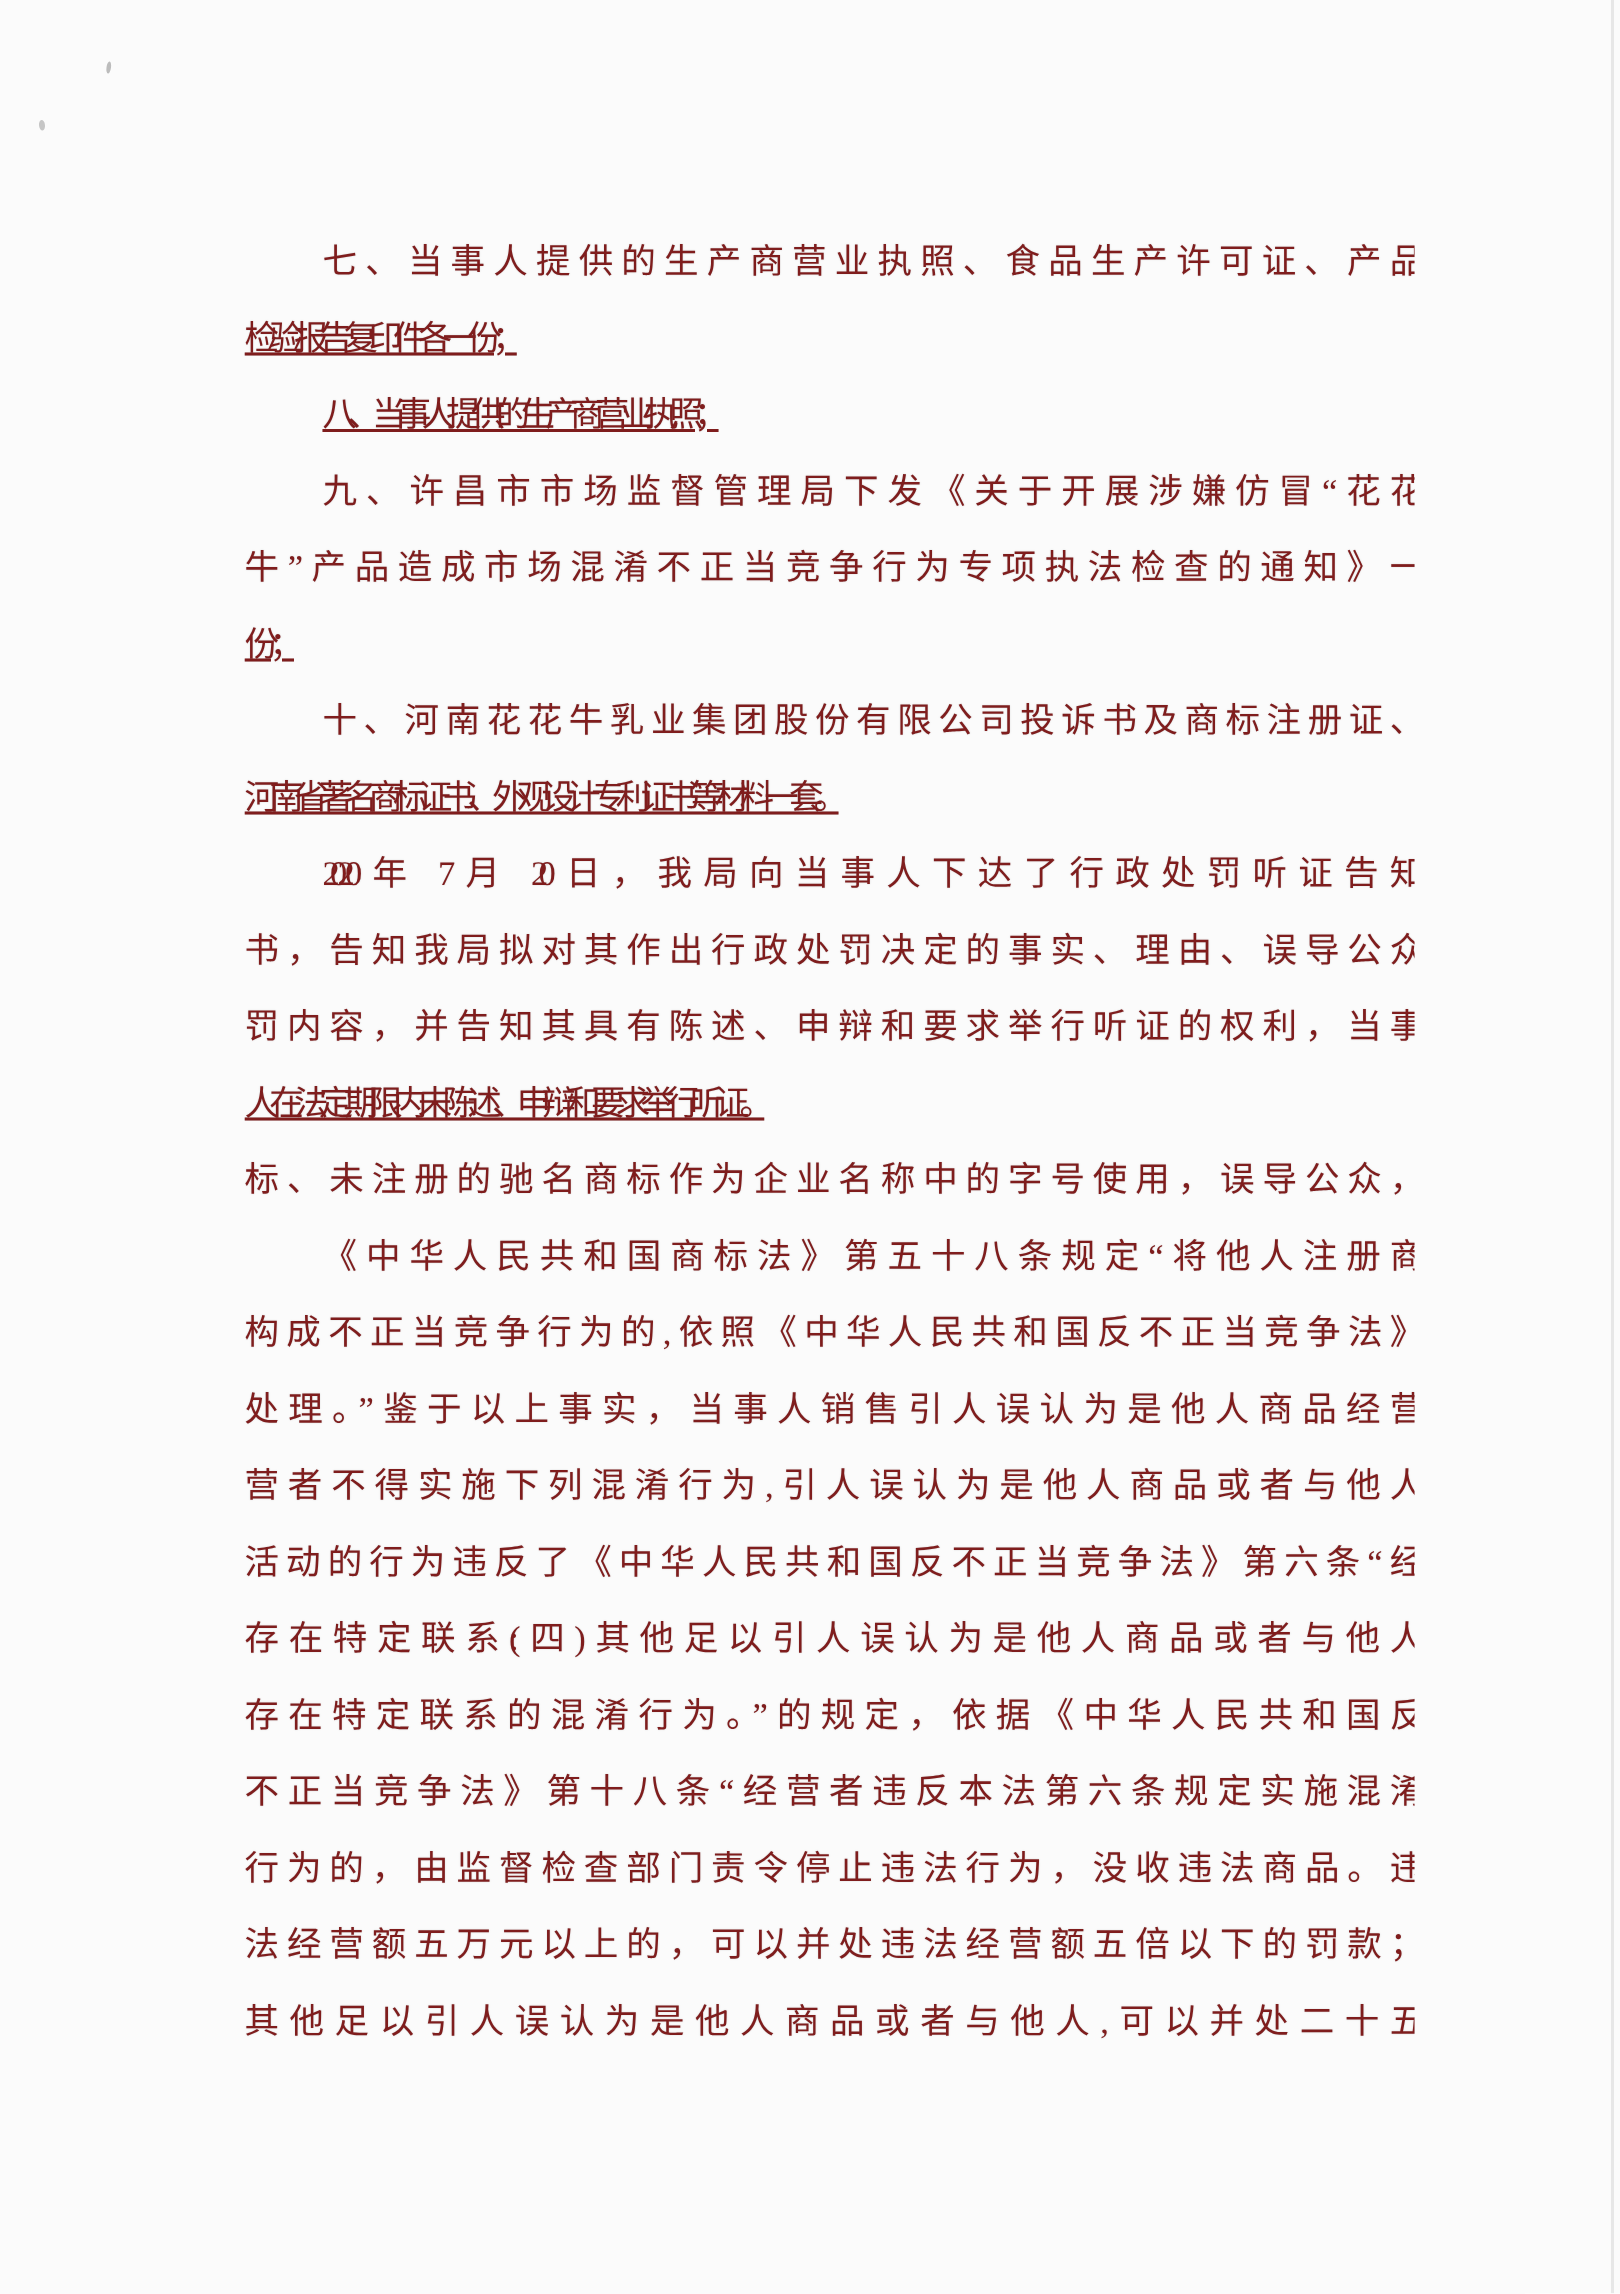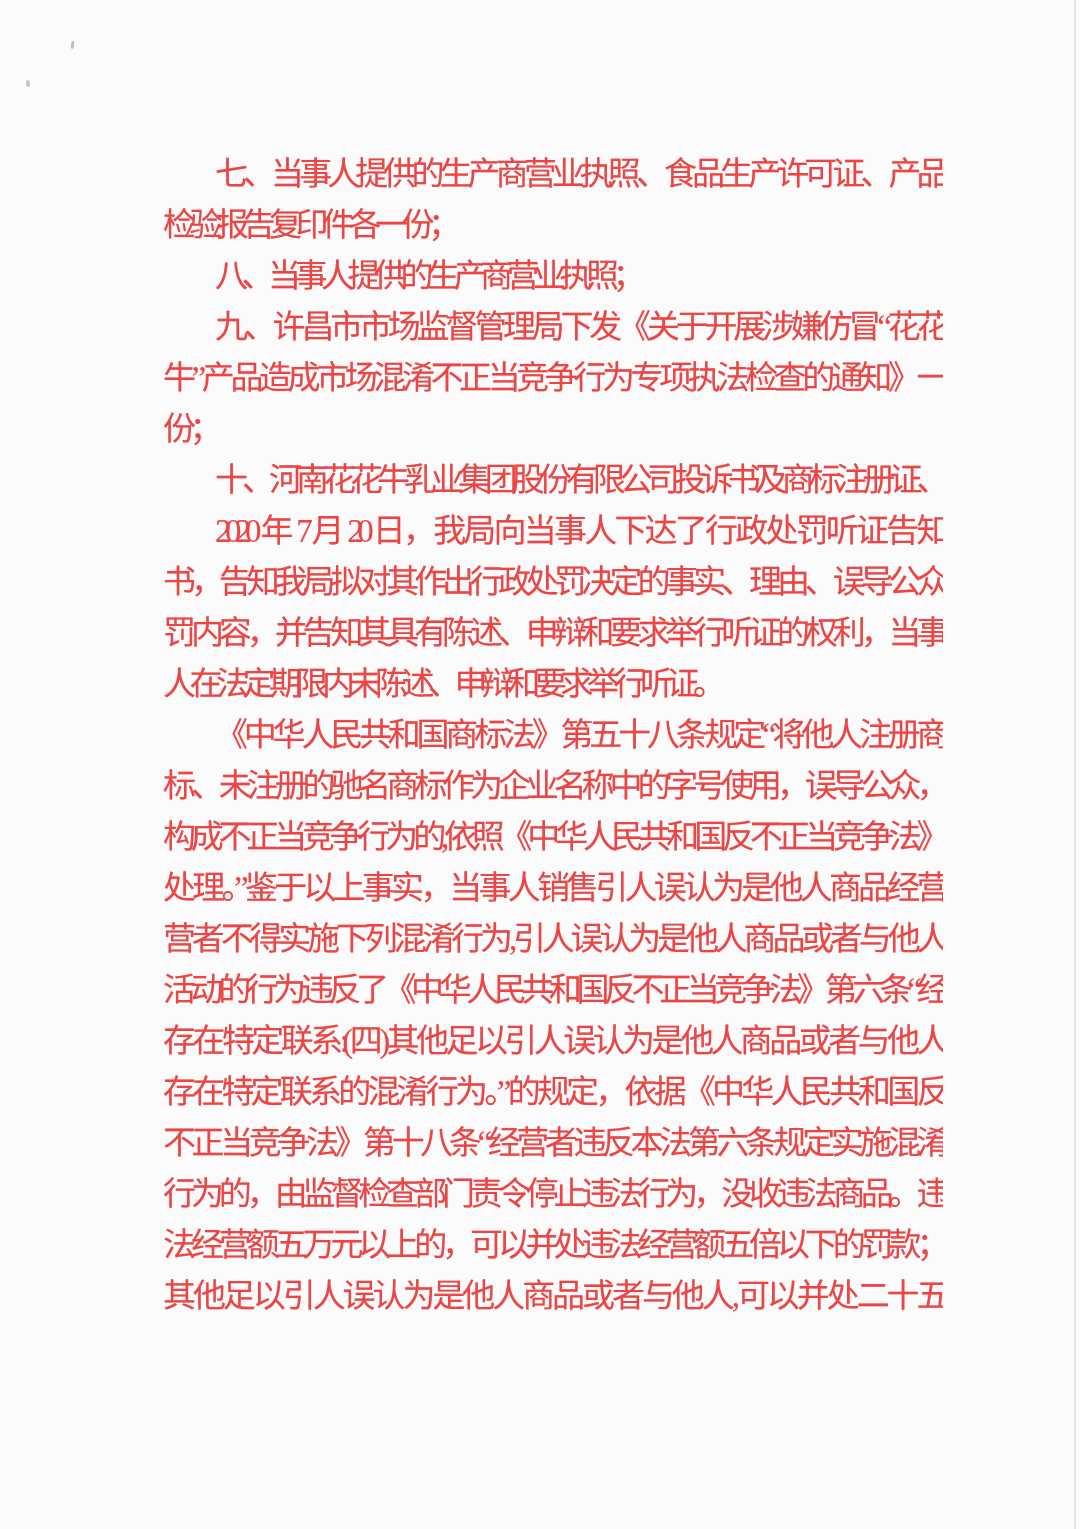--- a/index.html
+++ b/index.html
@@ -34,57 +34,59 @@
 
   .textblock {
     position: absolute;
     left: 163px;
     top: 149px;
     width: 780px;
   }
   .line {
     height: 51px;
     line-height: 51px;
-    font-size: 33px;
+    font-size: 23px;
     letter-spacing: -6.5px;
-    color: #ef4444;
+    color: #7f1d1d;
     text-shadow: 0 0 1px rgba(110,110,110,0.35);
     text-align: justify;
     text-align-last: justify;
     overflow: hidden;
     white-space: normal;
   }
   .line.last {
     text-align-last: left;
+    text-decoration: underline;
   }
   .line.indent {
     text-indent: 52px;
   }
 </style>
 </head>
 <body>
 
 <div class="page" style="background: rgb(251, 251, 251);">
   <div class="edge-line" style="background: rgb(231, 231, 231);"></div>
   <div class="speck s1"></div>
   <div class="speck s2"></div>
   <div class="textblock" id="textblock" style="color: rgb(74, 74, 74);">
       <div class="line indent">七、当事人提供的生产商营业执照、食品生产许可证、产品</div>
       <div class="line last">检验报告复印件各一份；</div>
       <div class="line indent last">八、当事人提供的生产商营业执照；</div>
       <div class="line indent">九、许昌市市场监督管理局下发《关于开展涉嫌仿冒“花花</div>
       <div class="line">牛”产品造成市场混淆不正当竞争行为专项执法检查的通知》一</div>
       <div class="line last">份；</div>
       <div class="line indent">十、河南花花牛乳业集团股份有限公司投诉书及商标注册证、</div>
+      <div class="line last">河南省著名商标证书、外观设计专利证书等材料一套。</div>
       <div class="line indent">2020 年 7 月 20 日，我局向当事人下达了行政处罚听证告知</div>
       <div class="line">书，告知我局拟对其作出行政处罚决定的事实、理由、误导公众</div>
       <div class="line">罚内容，并告知其具有陈述、申辩和要求举行听证的权利，当事</div>
       <div class="line last">人在法定期限内未陈述、申辩和要求举行听证。</div>
+      <div class="line">标、未注册的驰名商标作为企业名称中的字号使用，误导公众，</div>
       <div class="line indent">《中华人民共和国商标法》第五十八条规定“将他人注册商</div>
-      <div class="line">标、未注册的驰名商标作为企业名称中的字号使用，误导公众，</div>
       <div class="line">构成不正当竞争行为的,依照《中华人民共和国反不正当竞争法》</div>
       <div class="line">处理。”鉴于以上事实，当事人销售引人误认为是他人商品经营</div>
       <div class="line">营者不得实施下列混淆行为,引人误认为是他人商品或者与他人</div>
       <div class="line">活动的行为违反了《中华人民共和国反不正当竞争法》第六条“经</div>
       <div class="line">存在特定联系:(四)其他足以引人误认为是他人商品或者与他人</div>
       <div class="line">存在特定联系的混淆行为。”的规定，依据《中华人民共和国反</div>
       <div class="line">不正当竞争法》第十八条“经营者违反本法第六条规定实施混淆</div>
       <div class="line">行为的，由监督检查部门责令停止违法行为，没收违法商品。违</div>
       <div class="line">法经营额五万元以上的，可以并处违法经营额五倍以下的罚款；</div>
       <div class="line">其他足以引人误认为是他人商品或者与他人,可以并处二十五</div>

